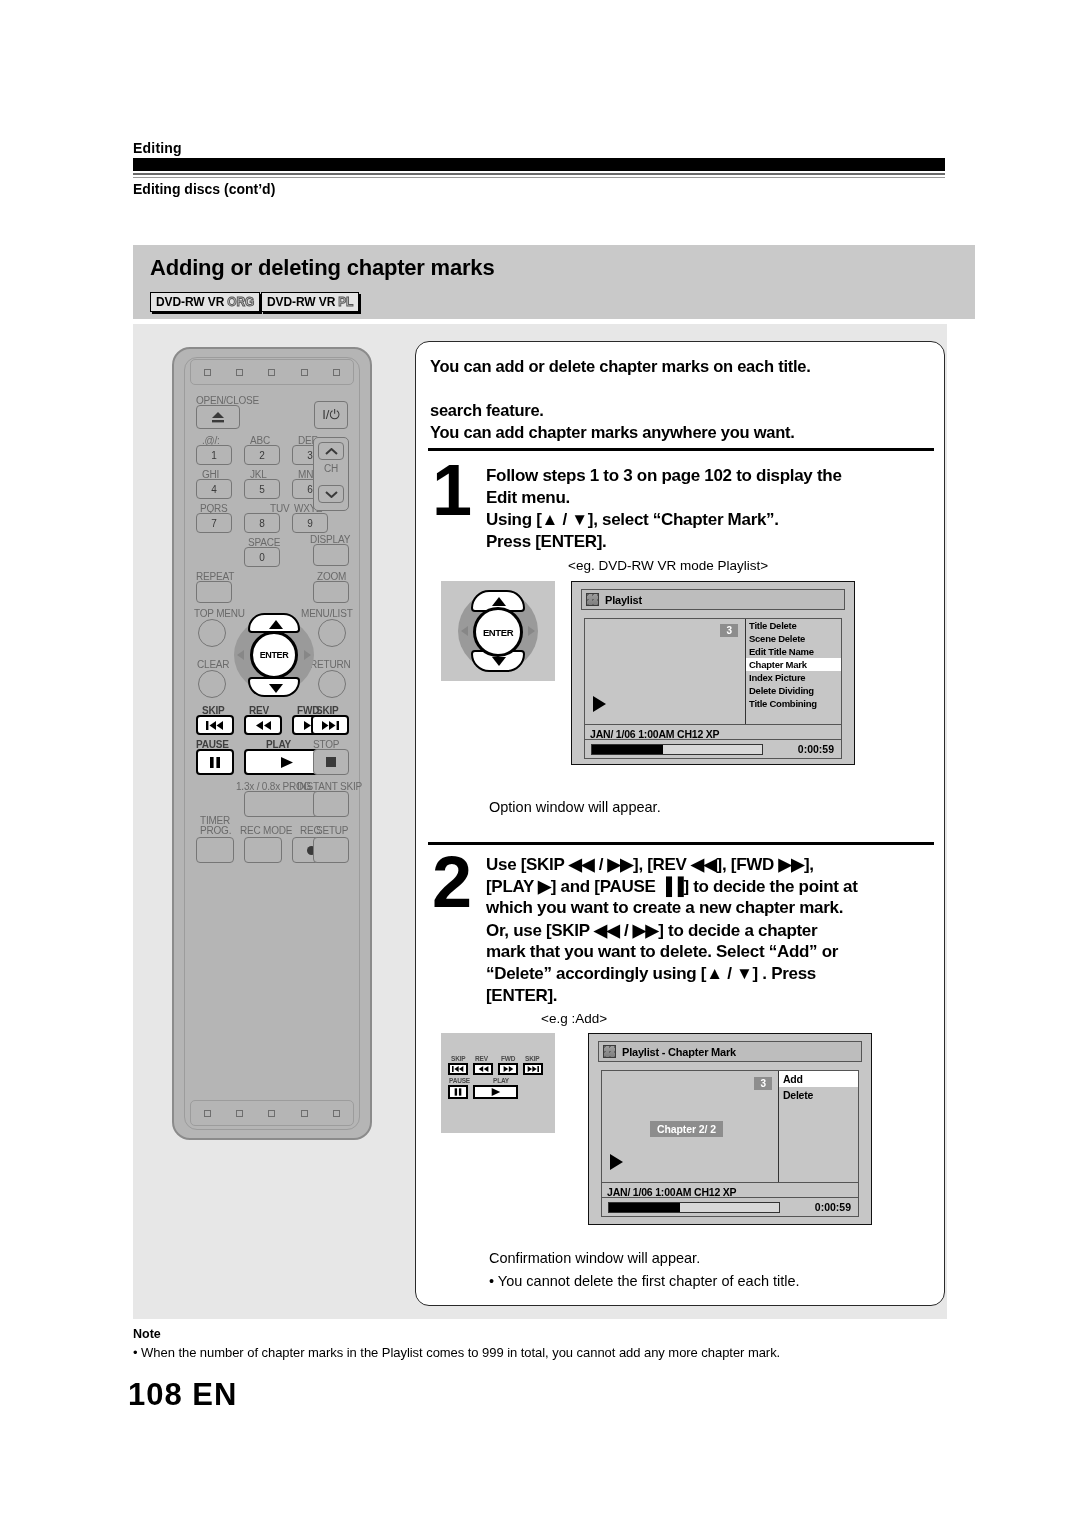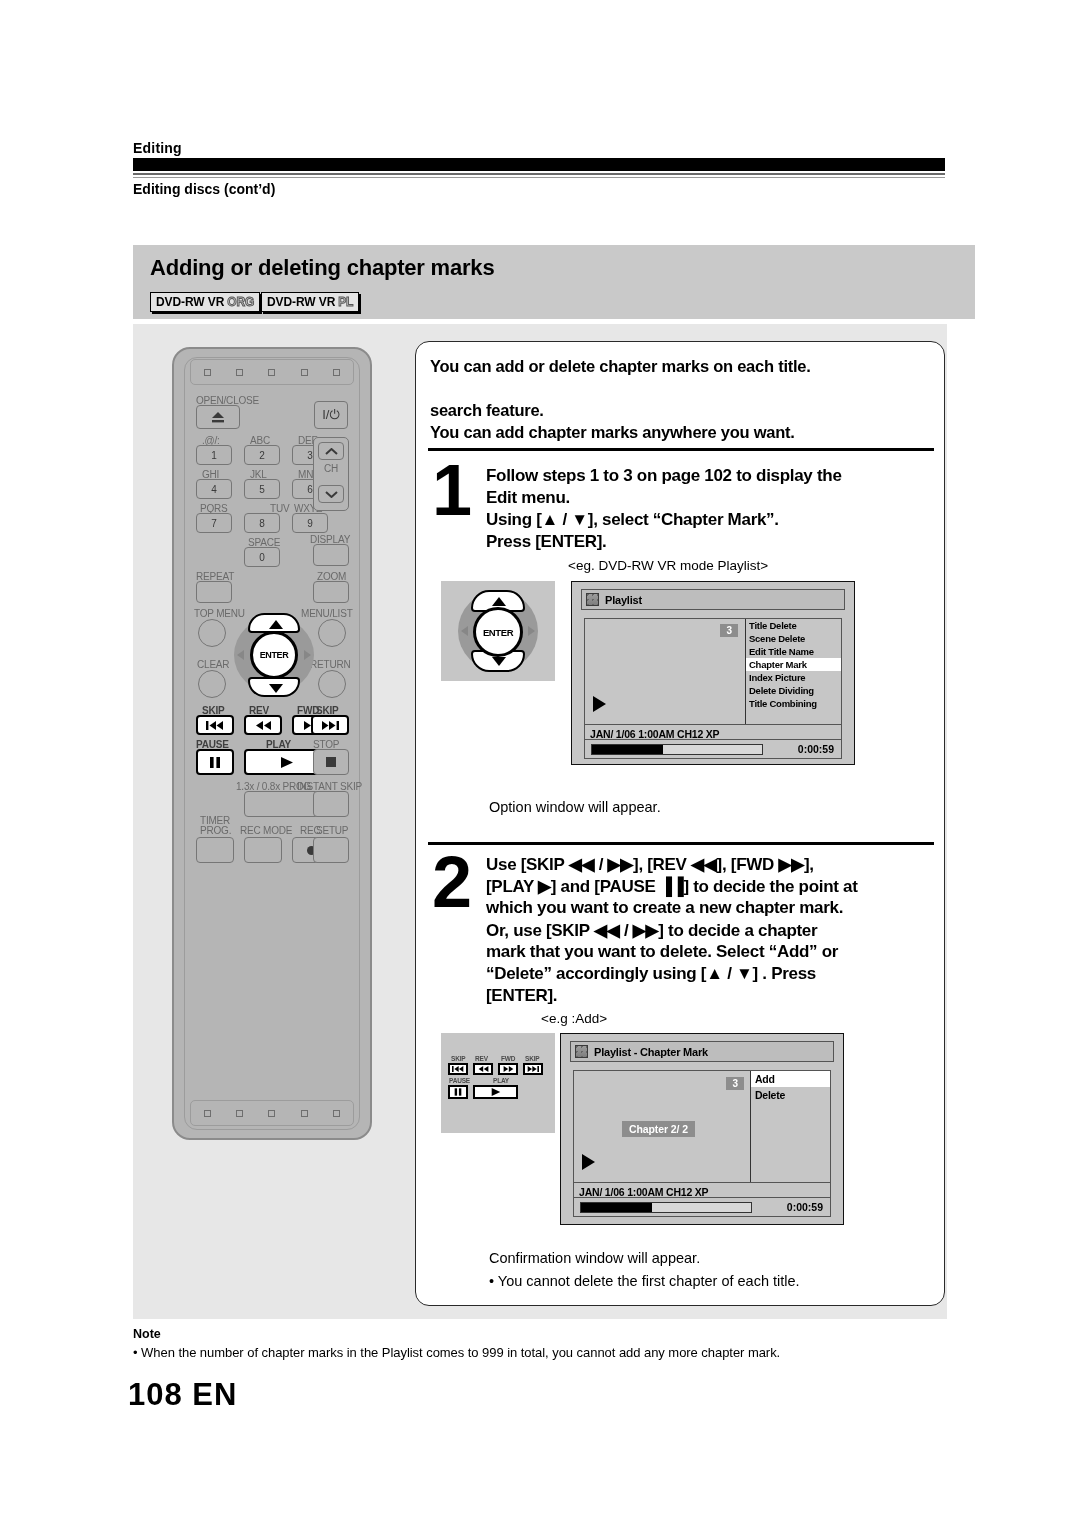--- a/index.html
+++ b/index.html
@@ -140,21 +140,21 @@
     display:flex; align-items:center; justify-content:center;
     font-size:9px; color:#000;
   }
   .tlabel { position:absolute; font-size:6.5px; font-weight:bold; color:#4a4a4a; letter-spacing:-.2px; }
 
   
   .screen {
     position:absolute; background:#c6c6c6; border:1.4px solid #111;
   }
   #screen1 { left:155px; top:239px; width:284px; height:184px; }
-  #screen2 { left:144px; top:691px; width:284px; height:192px; }
+  #screen2 { left:172px; top:691px; width:284px; height:192px; }
 
   .scr-titlebar {
     position:absolute; left:9px; top:7px; right:9px; height:21px;
     background:#bdbdbd; border:1.2px solid #555;
     display:flex; align-items:center;
   }
   .vr-icon {
     width:13px; height:13px; margin-left:4px; margin-right:6px;
     background:
       linear-gradient(135deg,#666 25%,transparent 25%) 0 0/5px 5px,

